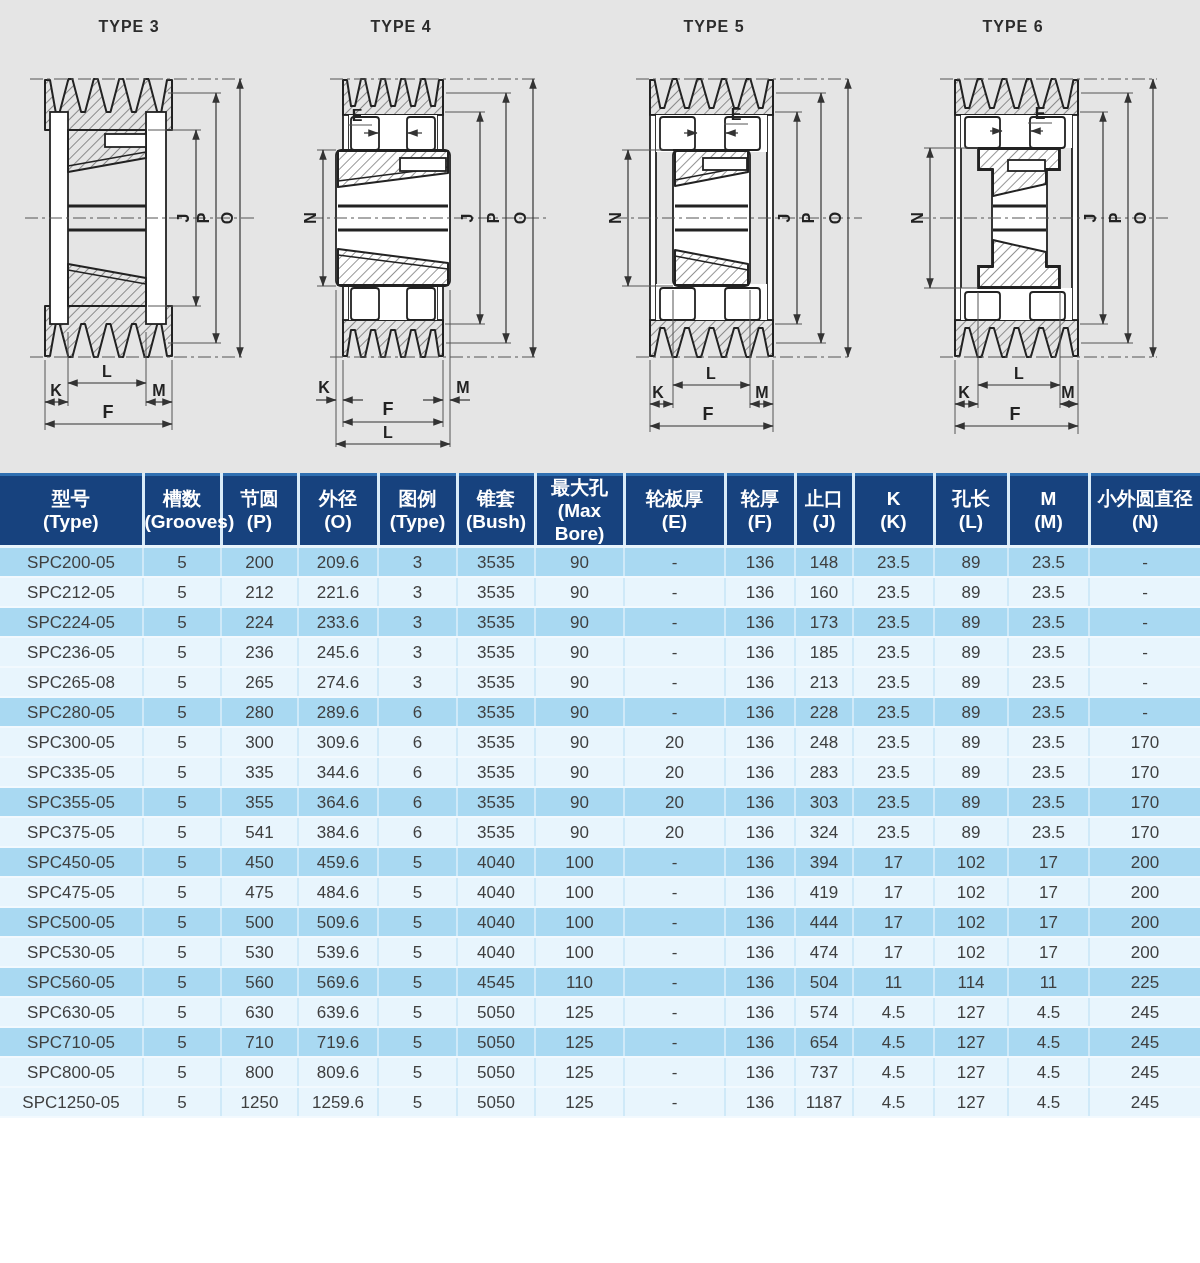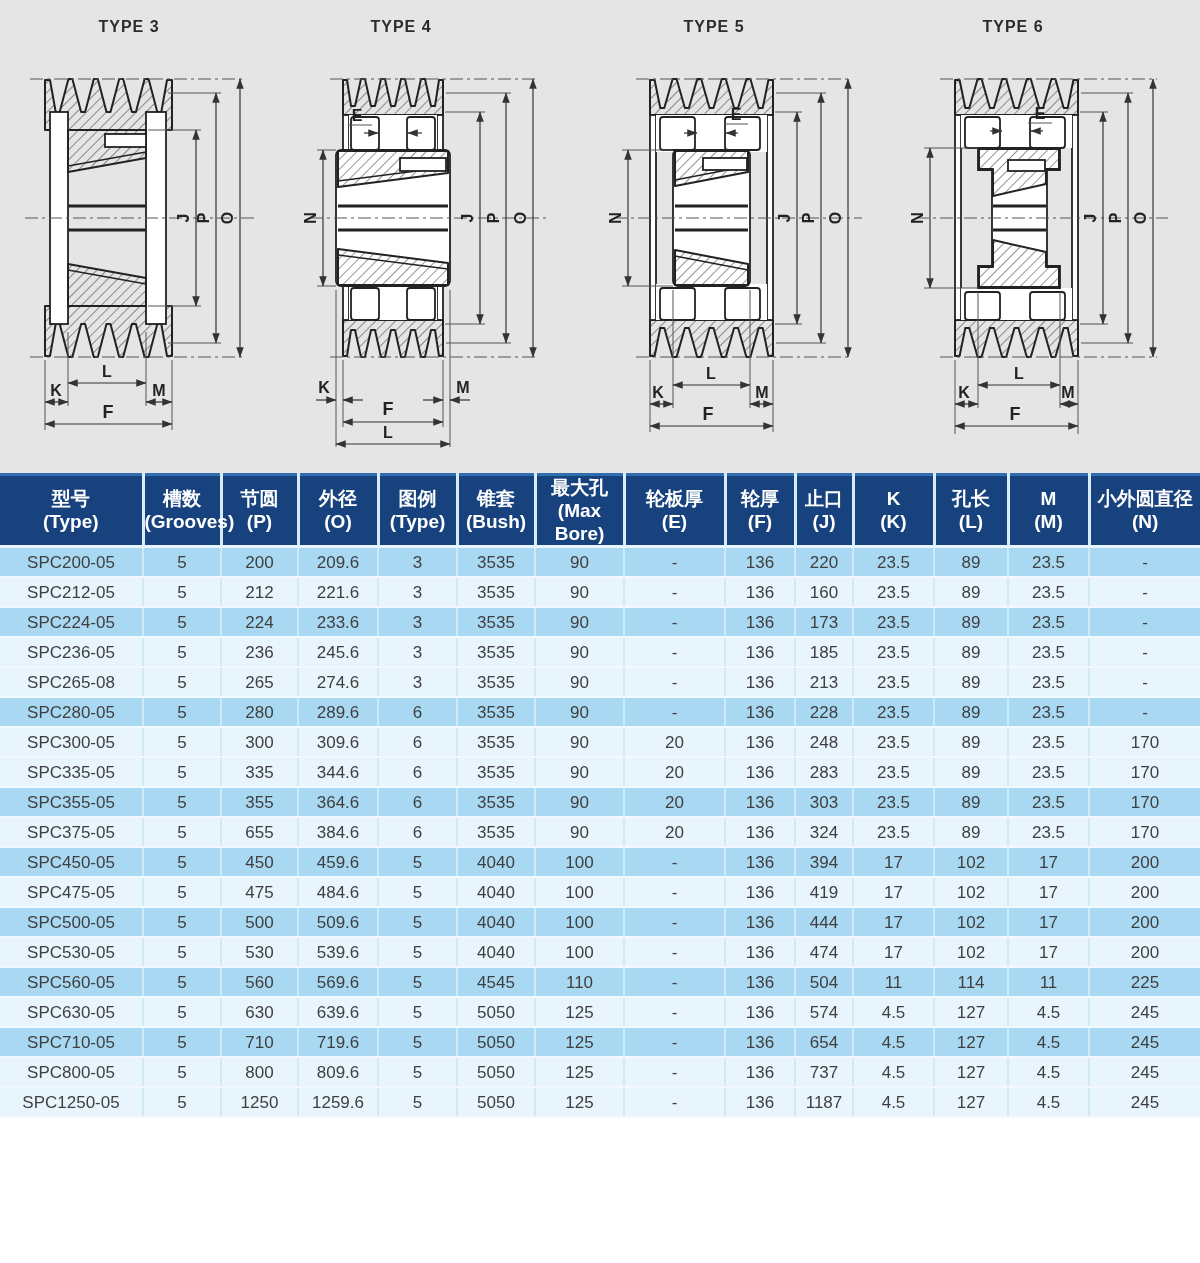--- a/index.html
+++ b/index.html
@@ -366,21 +366,21 @@
       <tr class="odd">
         <td>SPC200-05</td>
         <td>5</td>
         <td>200</td>
         <td>209.6</td>
         <td>3</td>
         <td>3535</td>
         <td>90</td>
         <td>-</td>
         <td>136</td>
-        <td>220</td>
+        <td>148</td>
         <td>23.5</td>
         <td>89</td>
         <td>23.5</td>
         <td>-</td>
       </tr>
       <tr class="even">
         <td>SPC212-05</td>
         <td>5</td>
         <td>212</td>
         <td>221.6</td>
@@ -503,21 +503,21 @@
         <td>136</td>
         <td>303</td>
         <td>23.5</td>
         <td>89</td>
         <td>23.5</td>
         <td>170</td>
       </tr>
       <tr class="even">
         <td>SPC375-05</td>
         <td>5</td>
-        <td>655</td>
+        <td>541</td>
         <td>384.6</td>
         <td>6</td>
         <td>3535</td>
         <td>90</td>
         <td>20</td>
         <td>136</td>
         <td>324</td>
         <td>23.5</td>
         <td>89</td>
         <td>23.5</td>

